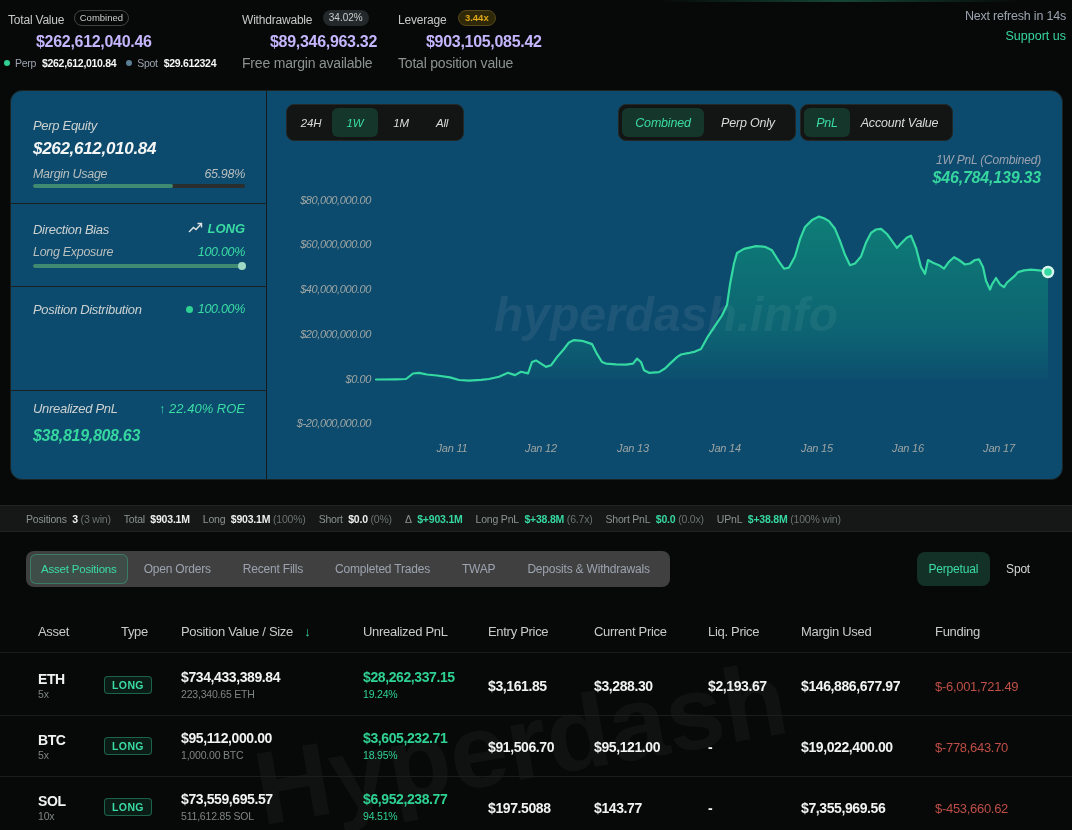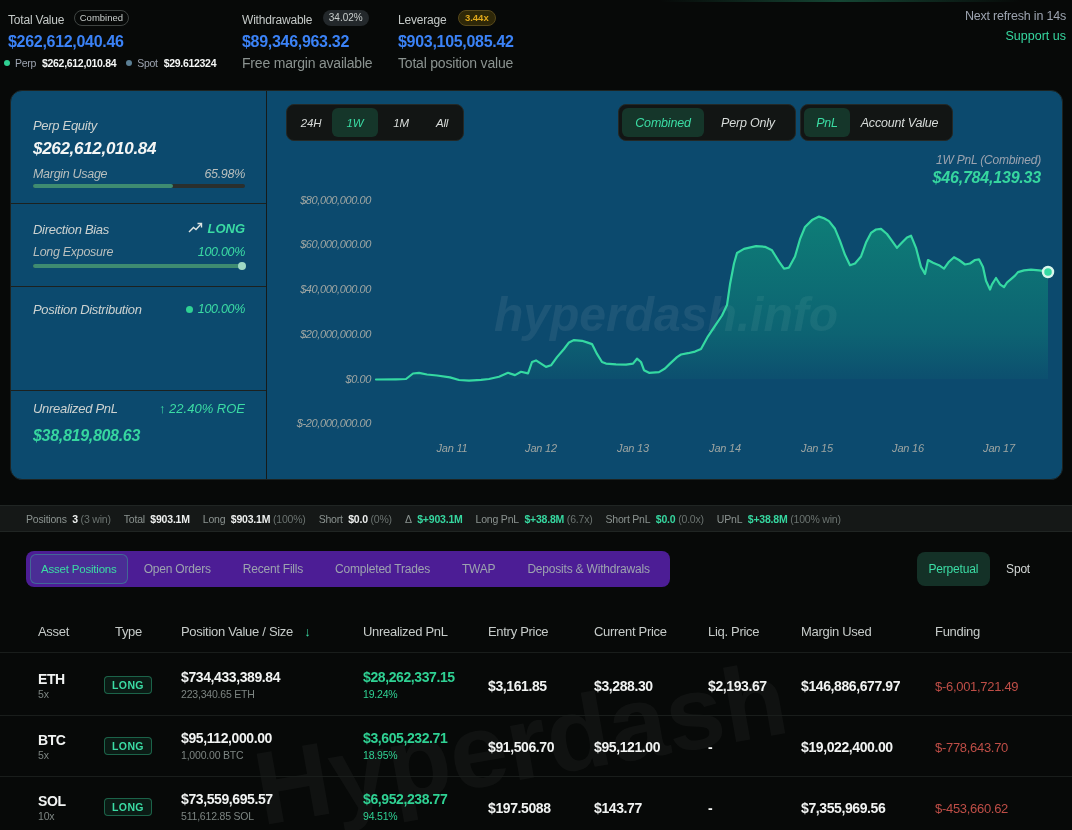--- a/index.html
+++ b/index.html
@@ -8,21 +8,21 @@
 .abs { position:absolute; }
 body { position:relative; }
 .gray { color:#9ca3af; }
 .dim { color:#6b7370; }
 .green { color:#36d69f; }
 .white { color:#f4f6f5; }
 .pill { display:inline-block; border-radius:999px; font-size:12px; line-height:1; position:relative; top:-3px; }
 
 
 .statlabel { font-size:12px; color:#c4c9c7; letter-spacing:-0.2px; }
-.statval { font-size:16px; font-weight:700; color:#3b82f6; letter-spacing:-0.3px; }
+.statval { font-size:16px; font-weight:700; color:#c4b5fd; letter-spacing:-0.3px;margin-left:28px; }
 .statsub { font-size:14px; color:#8b9390; letter-spacing:-0.2px; }
 .dot { display:inline-block; width:6px; height:6px; border-radius:50%; vertical-align:middle; }
 
 
 #card { left:10px; top:90px; width:1053px; height:390px; background:#0c4a6e;
   border:1px solid #1d2321; border-radius:12px;font-style:italic; }
 .sec-line { position:absolute; left:0; width:255px; height:1px; background:#1c211f; }
 .plabel { font-size:13px; color:#cdd2d0; letter-spacing:-0.3px; }
 .psmall { font-size:12.5px; color:#b9bfbd; letter-spacing:-0.3px; }
 .bar { position:absolute; left:22px; width:212px; height:4px; border-radius:2px; background:#2a2f2d; }
@@ -44,21 +44,21 @@
 #pstrip { left:0; top:505px; width:1072px; height:27px; background:#151817;
   border-top:1px solid #202523; border-bottom:1px solid #202523;
   display:flex; align-items:center; padding-left:26px; font-size:10.5px; color:#8b9390; letter-spacing:-0.2px;
   white-space:nowrap; }
 #pstrip b { color:#eceeed; font-weight:700; }
 #pstrip .g { color:#36d69f; font-weight:700; }
 #pstrip span.item { margin-right:13px; }
 
 
 #tabs { left:26px; top:551px; height:36px; display:inline-flex; align-items:center;
-  background:#4c1d95; border-radius:8px; padding:0 4px; }
+  background:#404040; border-radius:8px; padding:0 4px; }
 #tabs .t { font-size:12px; color:#9ca3af; padding:9px 16px; border-radius:6px; letter-spacing:-0.2px; }
 #tabs .t.on { font-size:11.5px; }
 #tabs .t.on { background:rgba(52,211,153,0.09); border:1px solid rgba(52,211,153,0.35);
   color:#3bdca4; padding:8px 10px; }
 #persp { right:10px; top:552px; height:36px; display:inline-flex; align-items:flex-start; }
 #persp .t { font-size:12px; color:#d3d7d5; padding:10px 32px 10px 16px; letter-spacing:-0.2px; }
 #persp .t.on { background:#143127; border-radius:8px; color:#3bdca4; padding:10px 12px; }
 
 
 .th { position:absolute; font-size:13px; color:#c6cbc9; top:624px; letter-spacing:-0.3px; }
@@ -212,21 +212,21 @@
   <div class="t">Deposits &amp; Withdrawals</div>
 </div>
 <div class="abs" id="persp">
   <div class="t on">Perpetual</div>
   <div class="t">Spot</div>
 </div>
 
 <div class="abs" style="left:256px; top:734px; font-size:104px; font-weight:700; color:rgba(222,230,227,0.042); transform:rotate(-10deg); transform-origin:left center; white-space:nowrap; line-height:112px;">Hyperdash</div>
 
 <div class="th" style="left:38px;">Asset</div>
-<div class="th" style="left:115px;">Type</div>
+<div class="th" style="left:121px;">Type</div>
 <div class="th" style="left:181px;">Position Value / Size <span style="color:#3bdca4; margin-left:8px;">↓</span></div>
 <div class="th" style="left:363px;">Unrealized PnL</div>
 <div class="th" style="left:488px;">Entry Price</div>
 <div class="th" style="left:594px;">Current Price</div>
 <div class="th" style="left:708px;">Liq. Price</div>
 <div class="th" style="left:801px;">Margin Used</div>
 <div class="th" style="left:935px;">Funding</div>
 
 <div class="row-line" style="top:652px;"></div>
 <div class="row-line" style="top:715px;"></div>

